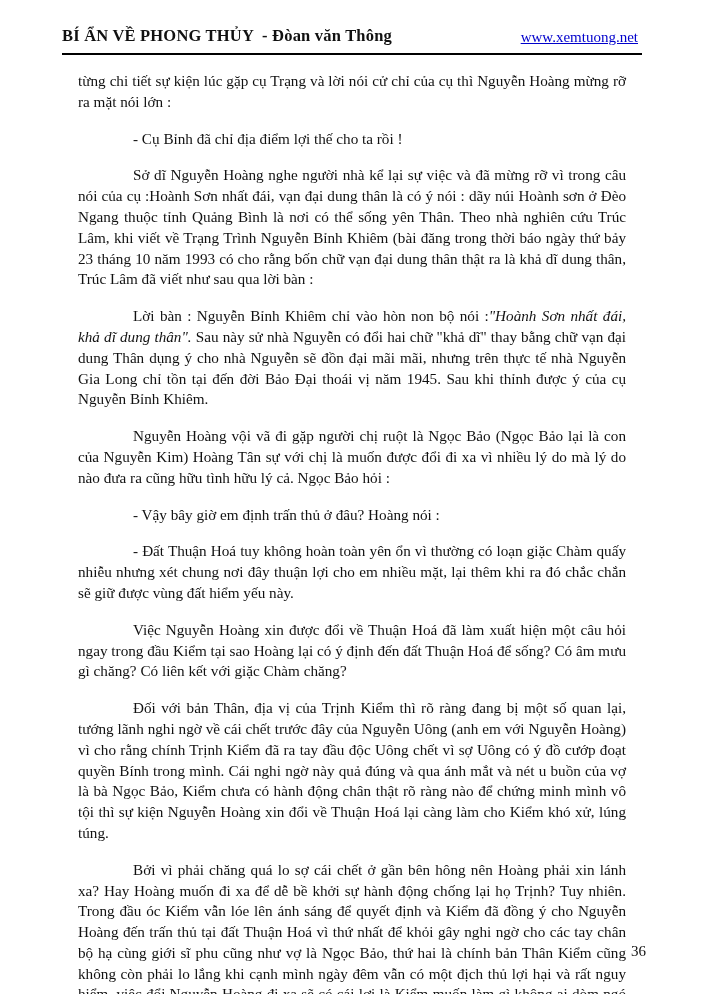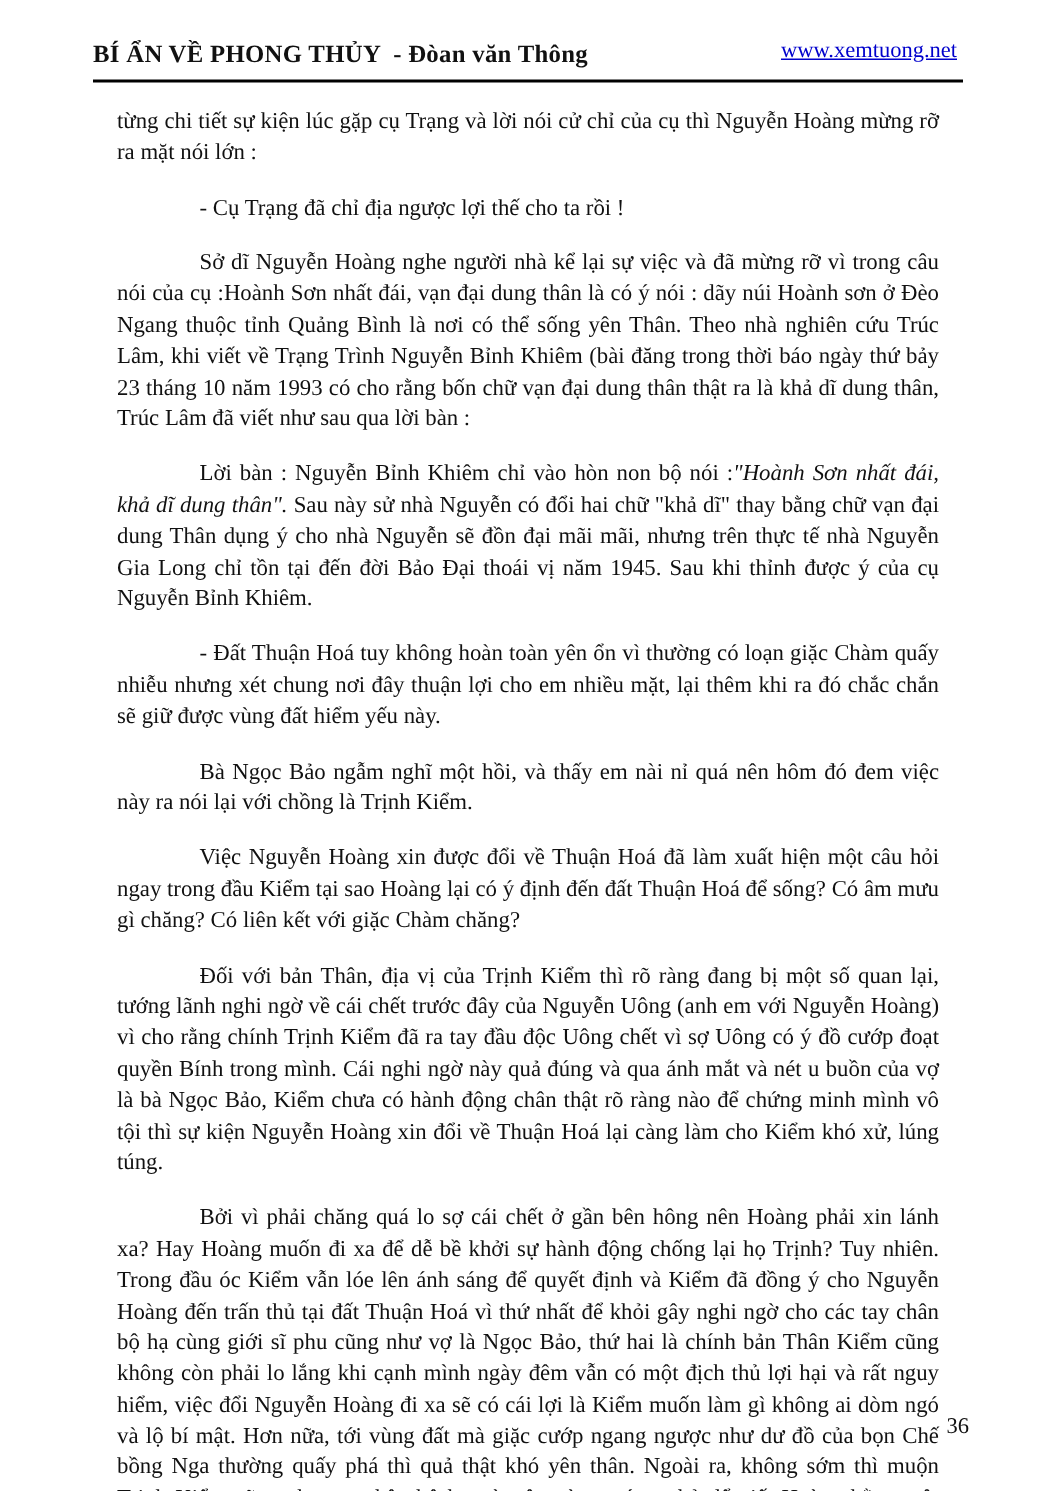--- a/index.html
+++ b/index.html
@@ -14,21 +14,21 @@
     box-sizing: border-box;
     background: #ffffff;
     padding: 26px 60px 0 62px;
     font-family: "Liberation Serif", "DejaVu Serif", serif;
     color: #111111;
     overflow: hidden;
   }
   .hdr {
     display: flex;
     justify-content: space-between;
-    align-items: flex-start;
+    align-items: flex-end;
   }
   .hdr-title {
     font-weight: bold;
     font-size: 16.5px;
     letter-spacing: 0.2px;
     white-space: pre;
   }
   .hdr-link {
     font-size: 15px;
     color: #0000cc;
@@ -66,24 +66,25 @@
 
 <div class="page">
   <div class="hdr">
     <span class="hdr-title">BÍ ẨN VỀ PHONG THỦY  - Đòan văn Thông</span>
     <a class="hdr-link" href="#">www.xemtuong.net</a>
   </div>
   <hr class="hdr-rule">
 
   <div class="doc-body">
       <p class="para"><span>từng chi tiết sự kiện lúc gặp cụ Trạng và lời nói cử chỉ của cụ thì Nguyễn Hoàng mừng rỡ ra mặt nói lớn :</span></p>
-      <p class="para indent"><span>- Cụ Trạng đã chỉ địa ngược lợi thế cho ta rồi !</span></p>
+      <p class="para indent"><span>- Cụ Bỉnh đã chỉ địa điểm lợi thế cho ta rồi !</span></p>
       <p class="para indent"><span>Sở dĩ Nguyễn Hoàng nghe người nhà kể lại sự việc và đã mừng rỡ vì trong câu nói của cụ :Hoành Sơn nhất đái, vạn đại dung thân là có ý nói : dãy núi Hoành sơn ở Đèo Ngang thuộc tỉnh Quảng Bình là nơi có thể sống yên Thân. Theo nhà nghiên cứu Trúc Lâm, khi viết về Trạng Trình Nguyễn Bỉnh Khiêm (bài đăng trong thời báo ngày thứ bảy 23 tháng 10 năm 1993 có cho rằng bốn chữ vạn đại dung thân thật ra là khả dĩ dung thân, Trúc  Lâm đã viết như sau qua lời bàn :</span></p>
       <p class="para indent"><span>Lời bàn : Nguyễn Bỉnh Khiêm chỉ vào hòn non bộ nói :</span><span class="italic">"Hoành Sơn nhất đái, khả dĩ dung thân".</span><span> Sau này sử nhà Nguyễn có đổi hai chữ "khả dĩ" thay bằng chữ vạn đại dung Thân dụng ý cho nhà Nguyễn sẽ đồn đại mãi mãi, nhưng trên thực tế nhà Nguyễn Gia Long chỉ tồn tại đến đời Bảo Đại thoái vị năm 1945. Sau khi thỉnh được ý của cụ Nguyễn Bỉnh  Khiêm.</span></p>
+      <p class="para indent"><span>Nguyễn Hoàng vội vã đi gặp người chị ruột là Ngọc Bảo (Ngọc Bảo lại là con của Nguyễn Kim) Hoàng Tân sự với chị là muốn được đổi đi xa vì nhiều lý do mà lý do nào đưa ra cũng hữu tình hữu lý cả. Ngọc Bảo hỏi :</span></p>
+      <p class="para indent"><span>- Vậy bây giờ em định trấn thủ ở đâu? Hoàng nói :</span></p>
       <p class="para indent"><span>- Đất Thuận Hoá tuy không hoàn toàn yên ổn vì thường có loạn giặc Chàm quấy nhiễu nhưng xét chung nơi đây thuận lợi cho em nhiều mặt, lại thêm khi ra đó chắc chắn sẽ giữ được vùng đất hiểm yếu này.</span></p>
-      <p class="para indent"><span>Bà Ngọc Bảo ngẫm nghĩ một hồi, và thấy em nài nỉ quá nên hôm đó đem việc này ra nói lại với chồng là Trịnh Kiểm.</span></p>
       <p class="para indent"><span>Việc Nguyễn Hoàng xin được đổi về Thuận Hoá đã làm xuất hiện một câu hỏi ngay trong đầu Kiểm tại sao Hoàng lại có ý định đến đất Thuận Hoá để sống? Có âm mưu gì chăng? Có liên kết với giặc Chàm chăng?</span></p>
       <p class="para indent"><span>Đối với bản Thân, địa vị của Trịnh Kiểm thì rõ ràng đang bị một số quan lại, tướng lãnh nghi ngờ về cái chết trước đây của Nguyễn Uông (anh em với Nguyễn Hoàng) vì cho rằng chính Trịnh Kiểm đã ra tay đầu độc Uông chết vì sợ Uông có ý đồ cướp đoạt quyền Bính trong mình. Cái nghi ngờ này quả đúng và qua ánh mắt và nét u buồn của vợ là bà Ngọc Bảo, Kiểm chưa có hành động chân thật rõ ràng nào để chứng minh mình vô tội thì sự kiện Nguyễn Hoàng xin đổi về Thuận Hoá lại càng làm cho Kiểm khó xử, lúng túng.</span></p>
       <p class="para indent"><span>Bởi vì phải chăng quá lo sợ cái chết ở gần bên hông nên Hoàng phải xin lánh xa? Hay Hoàng muốn đi xa để dễ bề khởi sự hành động chống lại họ Trịnh? Tuy nhiên. Trong đầu óc Kiểm vẫn lóe lên ánh sáng để quyết định và Kiểm đã đồng ý cho Nguyễn Hoàng đến trấn thủ tại đất Thuận Hoá vì thứ nhất để khỏi gây nghi ngờ cho các tay chân bộ hạ cùng giới sĩ phu cũng như vợ  là Ngọc Bảo, thứ hai là chính bản Thân Kiểm cũng không còn phải lo lắng khi cạnh mình ngày đêm vẫn có một địch thủ lợi hại và rất nguy hiểm, việc đổi Nguyễn Hoàng đi xa sẽ có cái lợi  là Kiểm muốn làm gì không ai dòm ngó và lộ bí mật. Hơn nữa, tới vùng đất mà giặc cướp ngang ngược như dư đồ của bọn Chế bồng Nga thường quấy phá thì quả thật khó yên thân. Ngoài ra, không sớm thì muộn Trịnh Kiểm cũng cho tay chân bộ hạ trà trộn vào trướng phủ để giết Hoàng bằng một phương cách nào thích hợp nhất.</span></p>
     </div>
 
   <div class="page-number">36</div>
 </div>
 
 </body></html>

